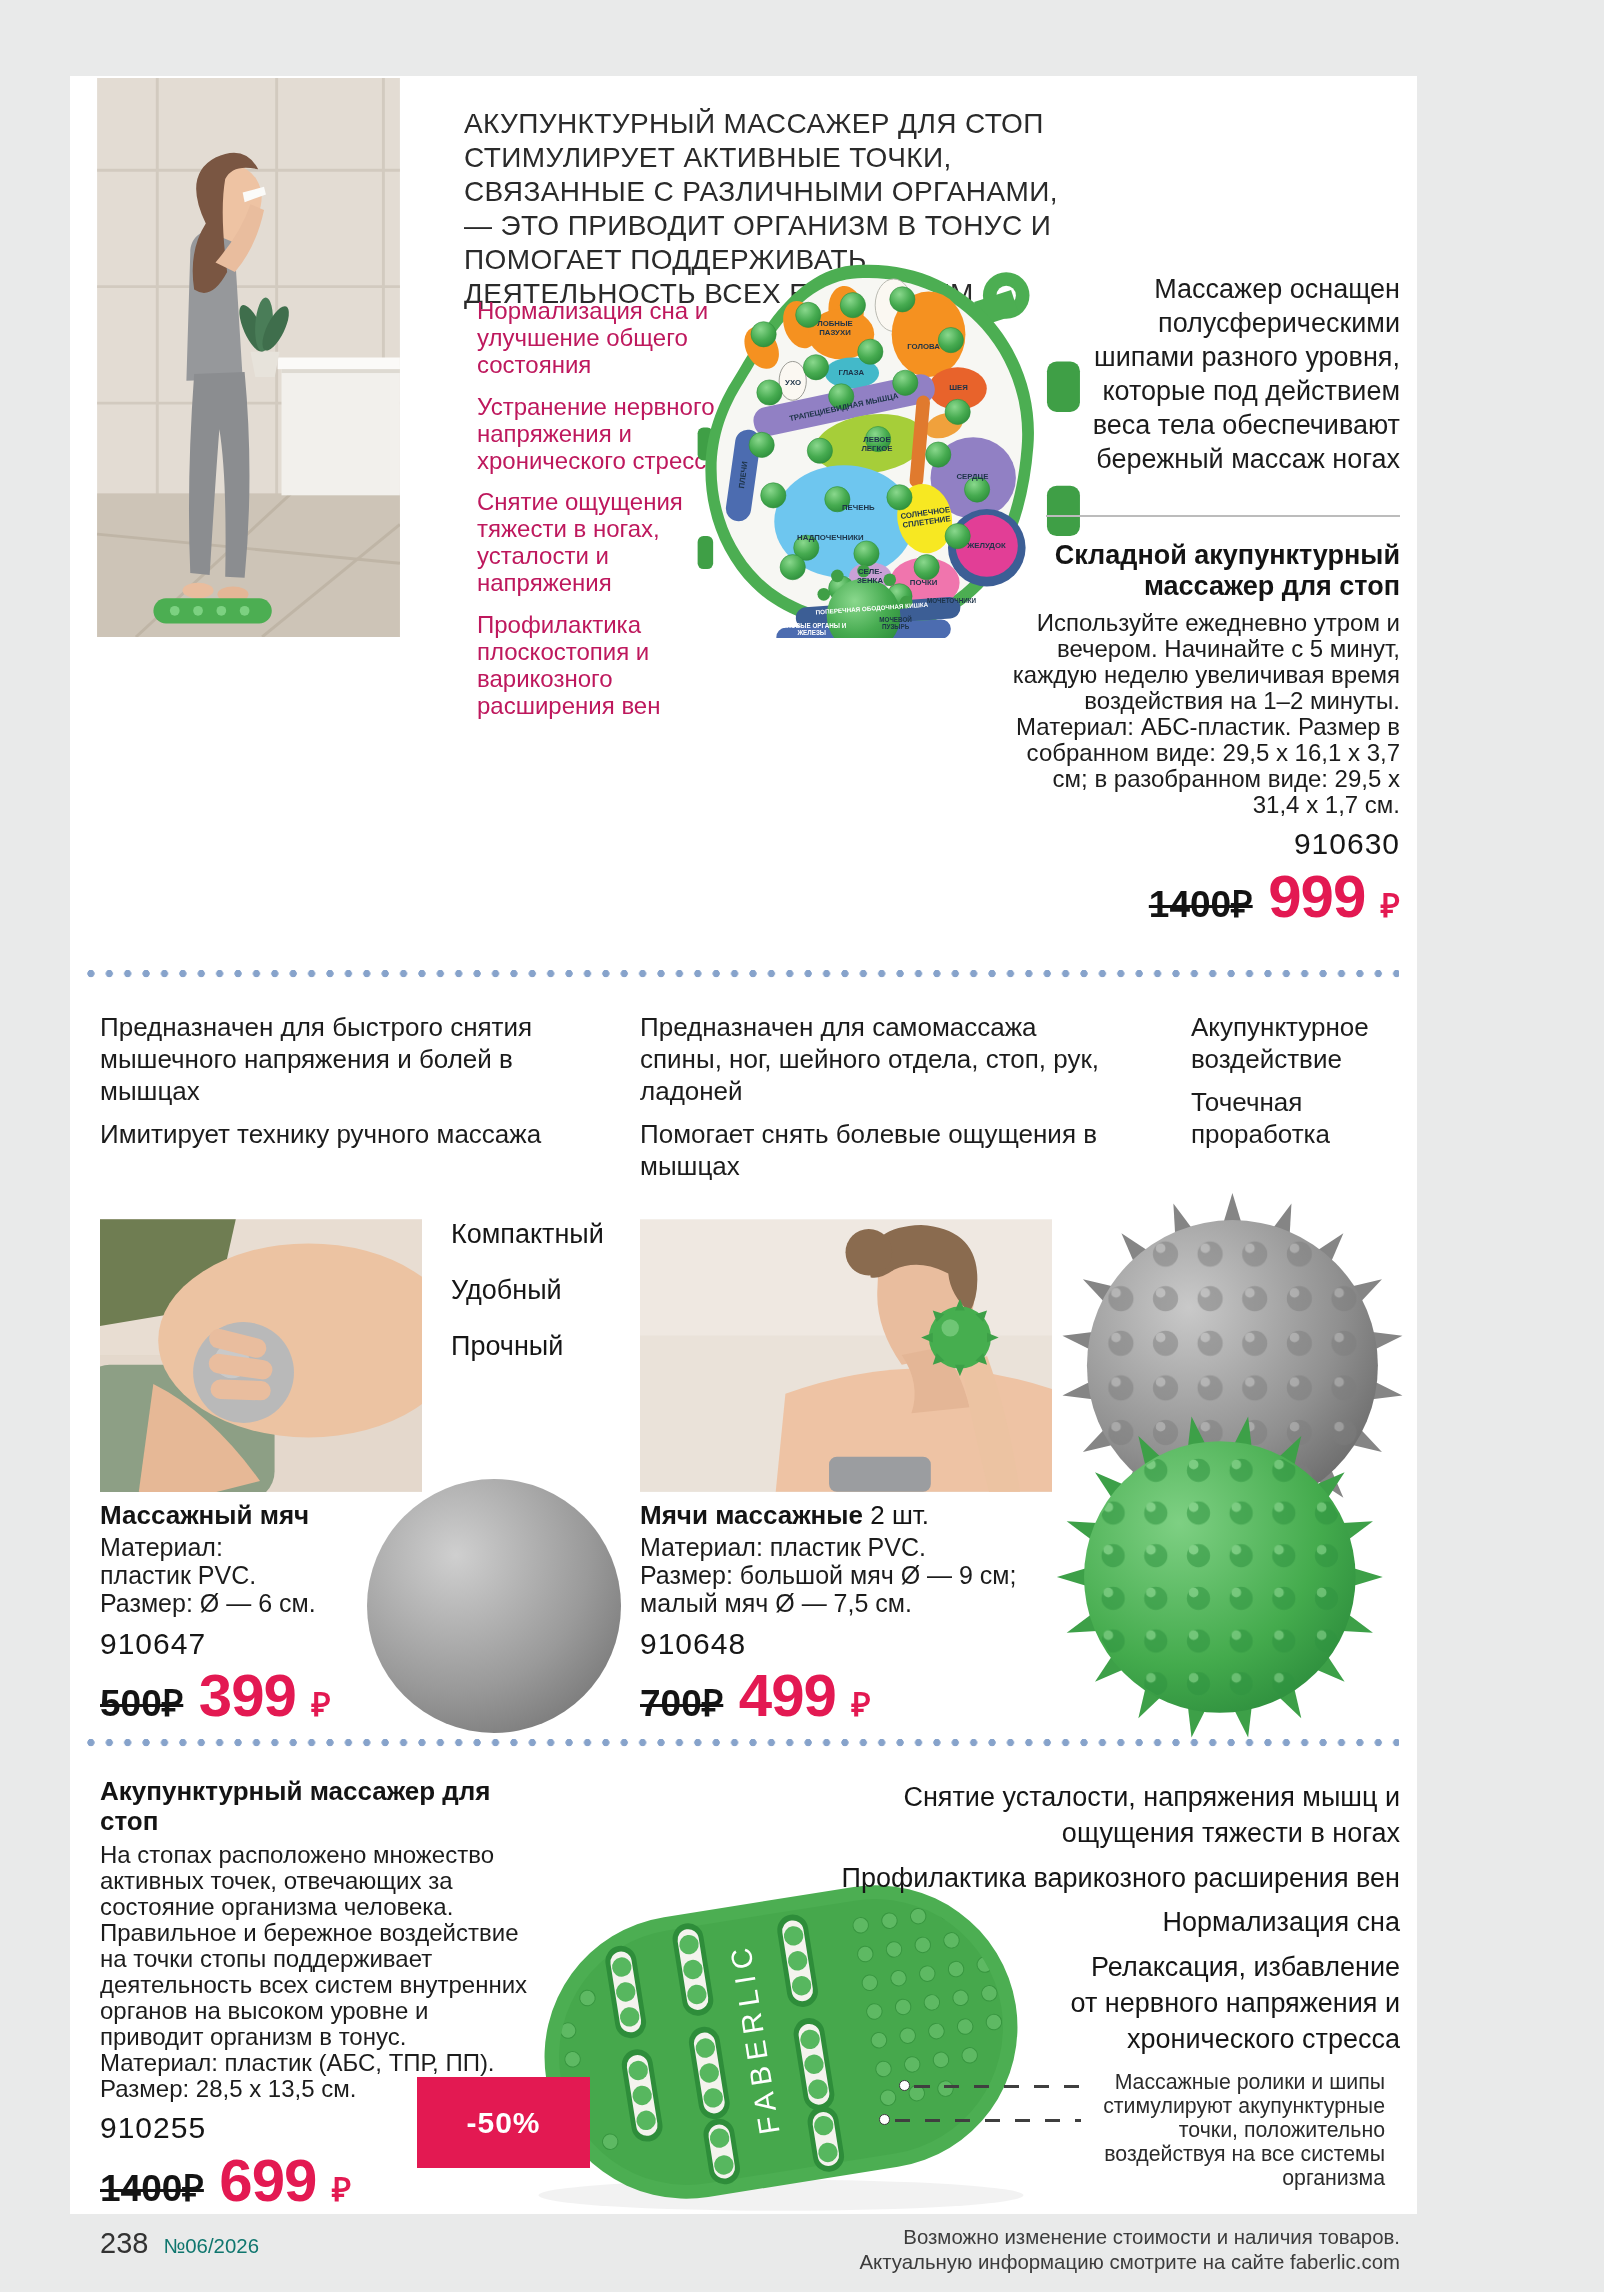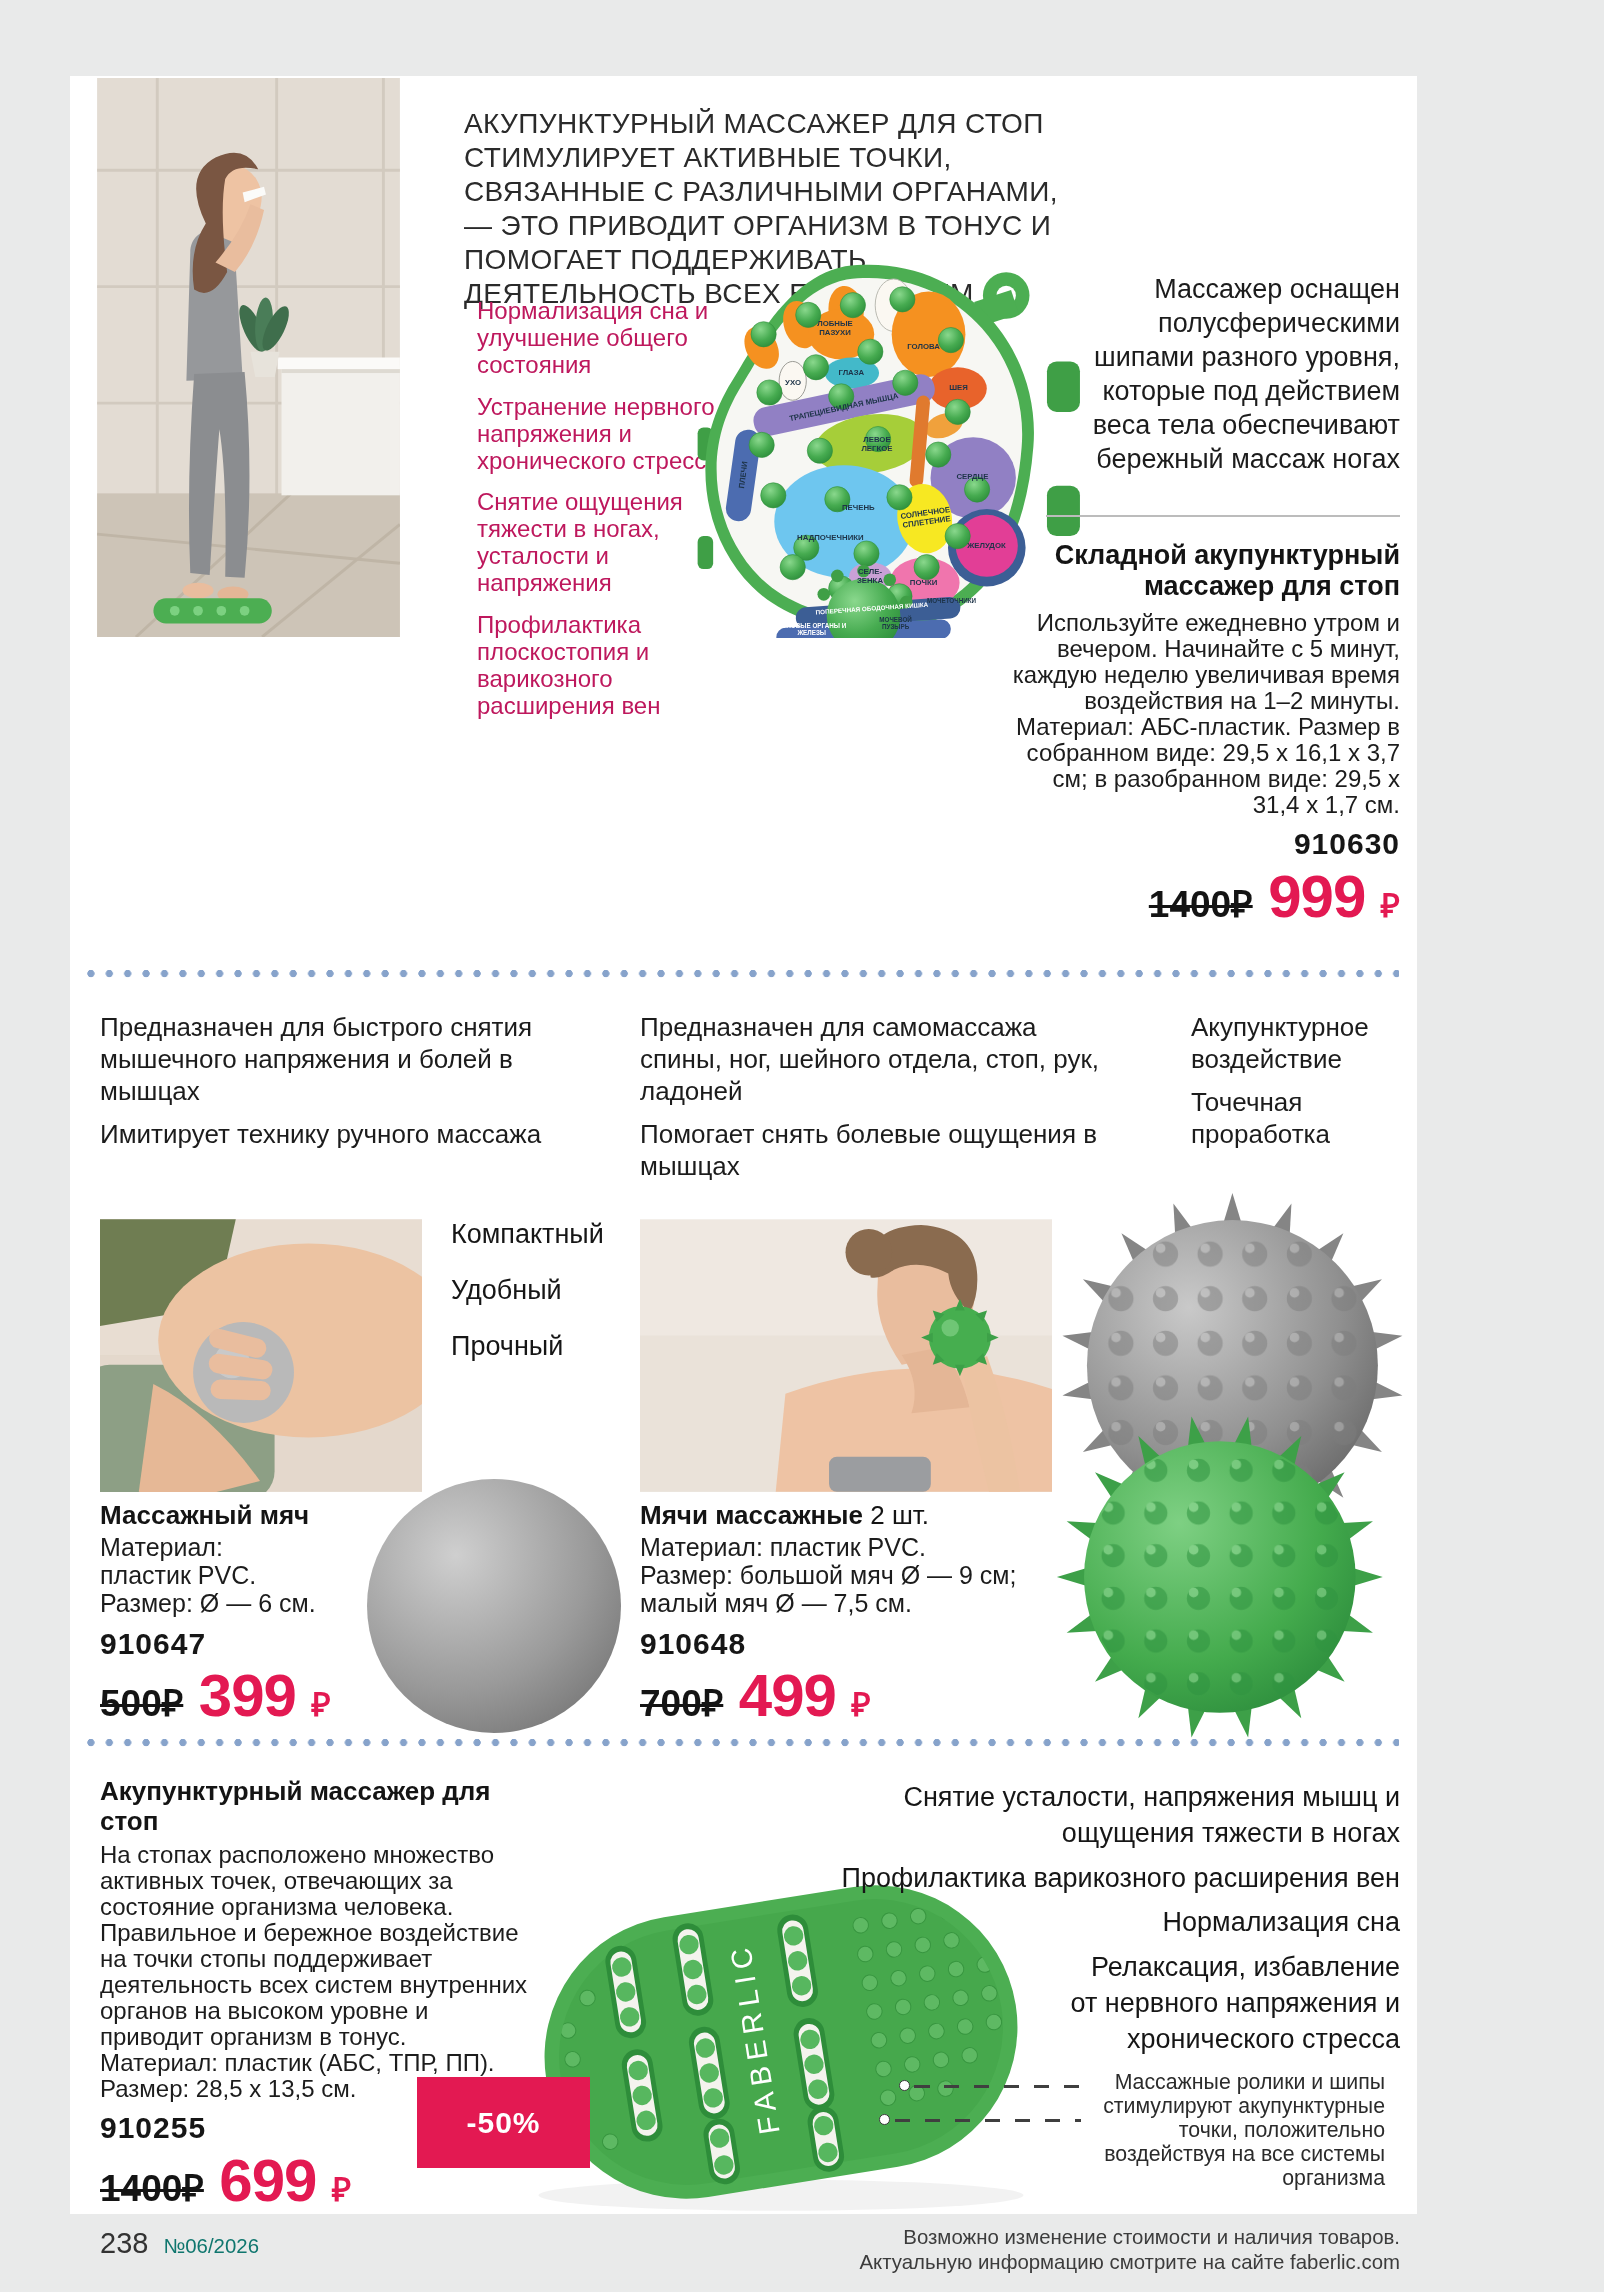--- a/index.html
+++ b/index.html
@@ -31,21 +31,21 @@
   .fl:nth-of-type(16){left:72%;top:90.5%;font-size:6.3px;}
   .fl:nth-of-type(17){left:60%;top:96.5%;white-space:normal;width:52px;font-size:6.3px;}
   .fl:nth-of-type(18){left:55%;top:92.5%;font-size:6.3px;color:#fff;transform:translate(-50%,-50%) rotate(-4deg);}
   .fl:nth-of-type(19){left:42%;top:98%;white-space:normal;width:89px;font-size:6.3px;color:#fff;}
 
   .note{position:absolute;right:205px;top:272px;width:335px;text-align:right;font-size:27px;line-height:34px;color:#1c1c1c;}
   .tdivider{position:absolute;left:1046px;top:515px;width:354px;height:1.9px;background:#bcbcbc;}
   .tp{position:absolute;right:205px;top:540px;width:388px;text-align:right;}
   .pname{font-size:27px;line-height:31px;font-weight:bold;color:#141414;margin:0 0 7.8px 0;}
   .pdesc{font-size:24px;line-height:26px;color:#1c1c1c;margin:0;}
-  .sku{font-size:30px;font-weight:700;letter-spacing:1px;color:#161616;margin-top:9.7px;}
+  .sku{font-size:30px;font-weight:400;letter-spacing:1px;color:#161616;margin-top:9.7px;}
   .prices{display:flex;align-items:baseline;gap:15.5px;margin-top:5.8px;}
   .prices.right{justify-content:flex-end;}
   .old{font-size:37px;font-weight:600;color:#141414;text-decoration:line-through;text-decoration-thickness:2.9px;}
   .new{font-size:60px;font-weight:800;color:#e31952;line-height:1;letter-spacing:-1px;}
   .rub{font-size:33px;font-weight:700;color:#e31952;}
 
   .dotline{position:absolute;height:8.7px;background-image:radial-gradient(circle at 3.9px 4.4px,#87a3cb 3.3px,rgba(0,0,0,0) 3.9px);background-size:18.4px 8.7px;background-repeat:repeat-x;}
   .dot1{left:87px;top:969px;width:1312px;}
   .dot2{left:87px;top:1738px;width:1312px;}
 

